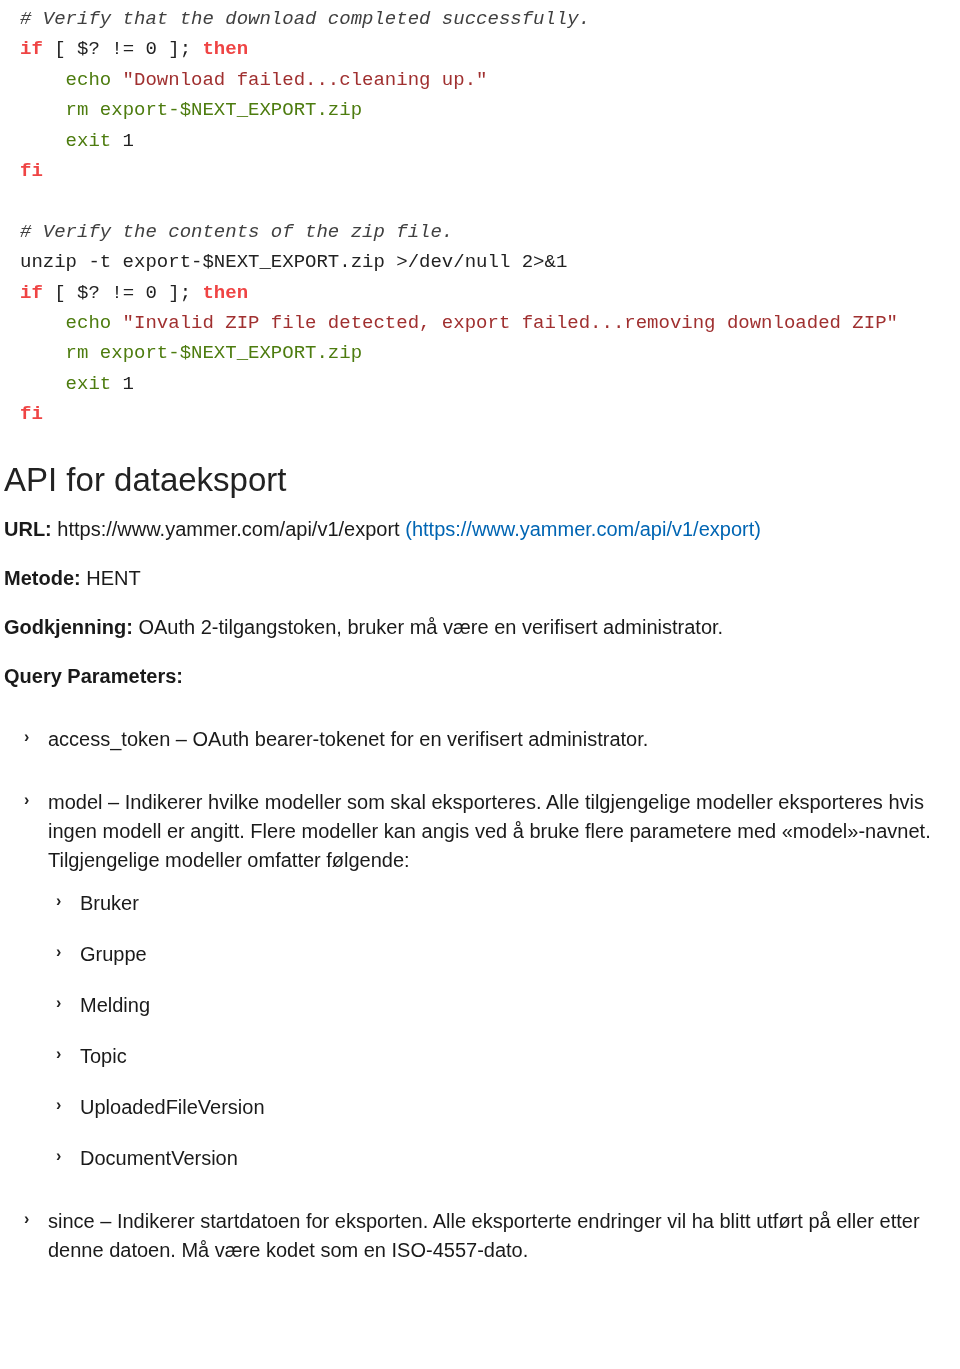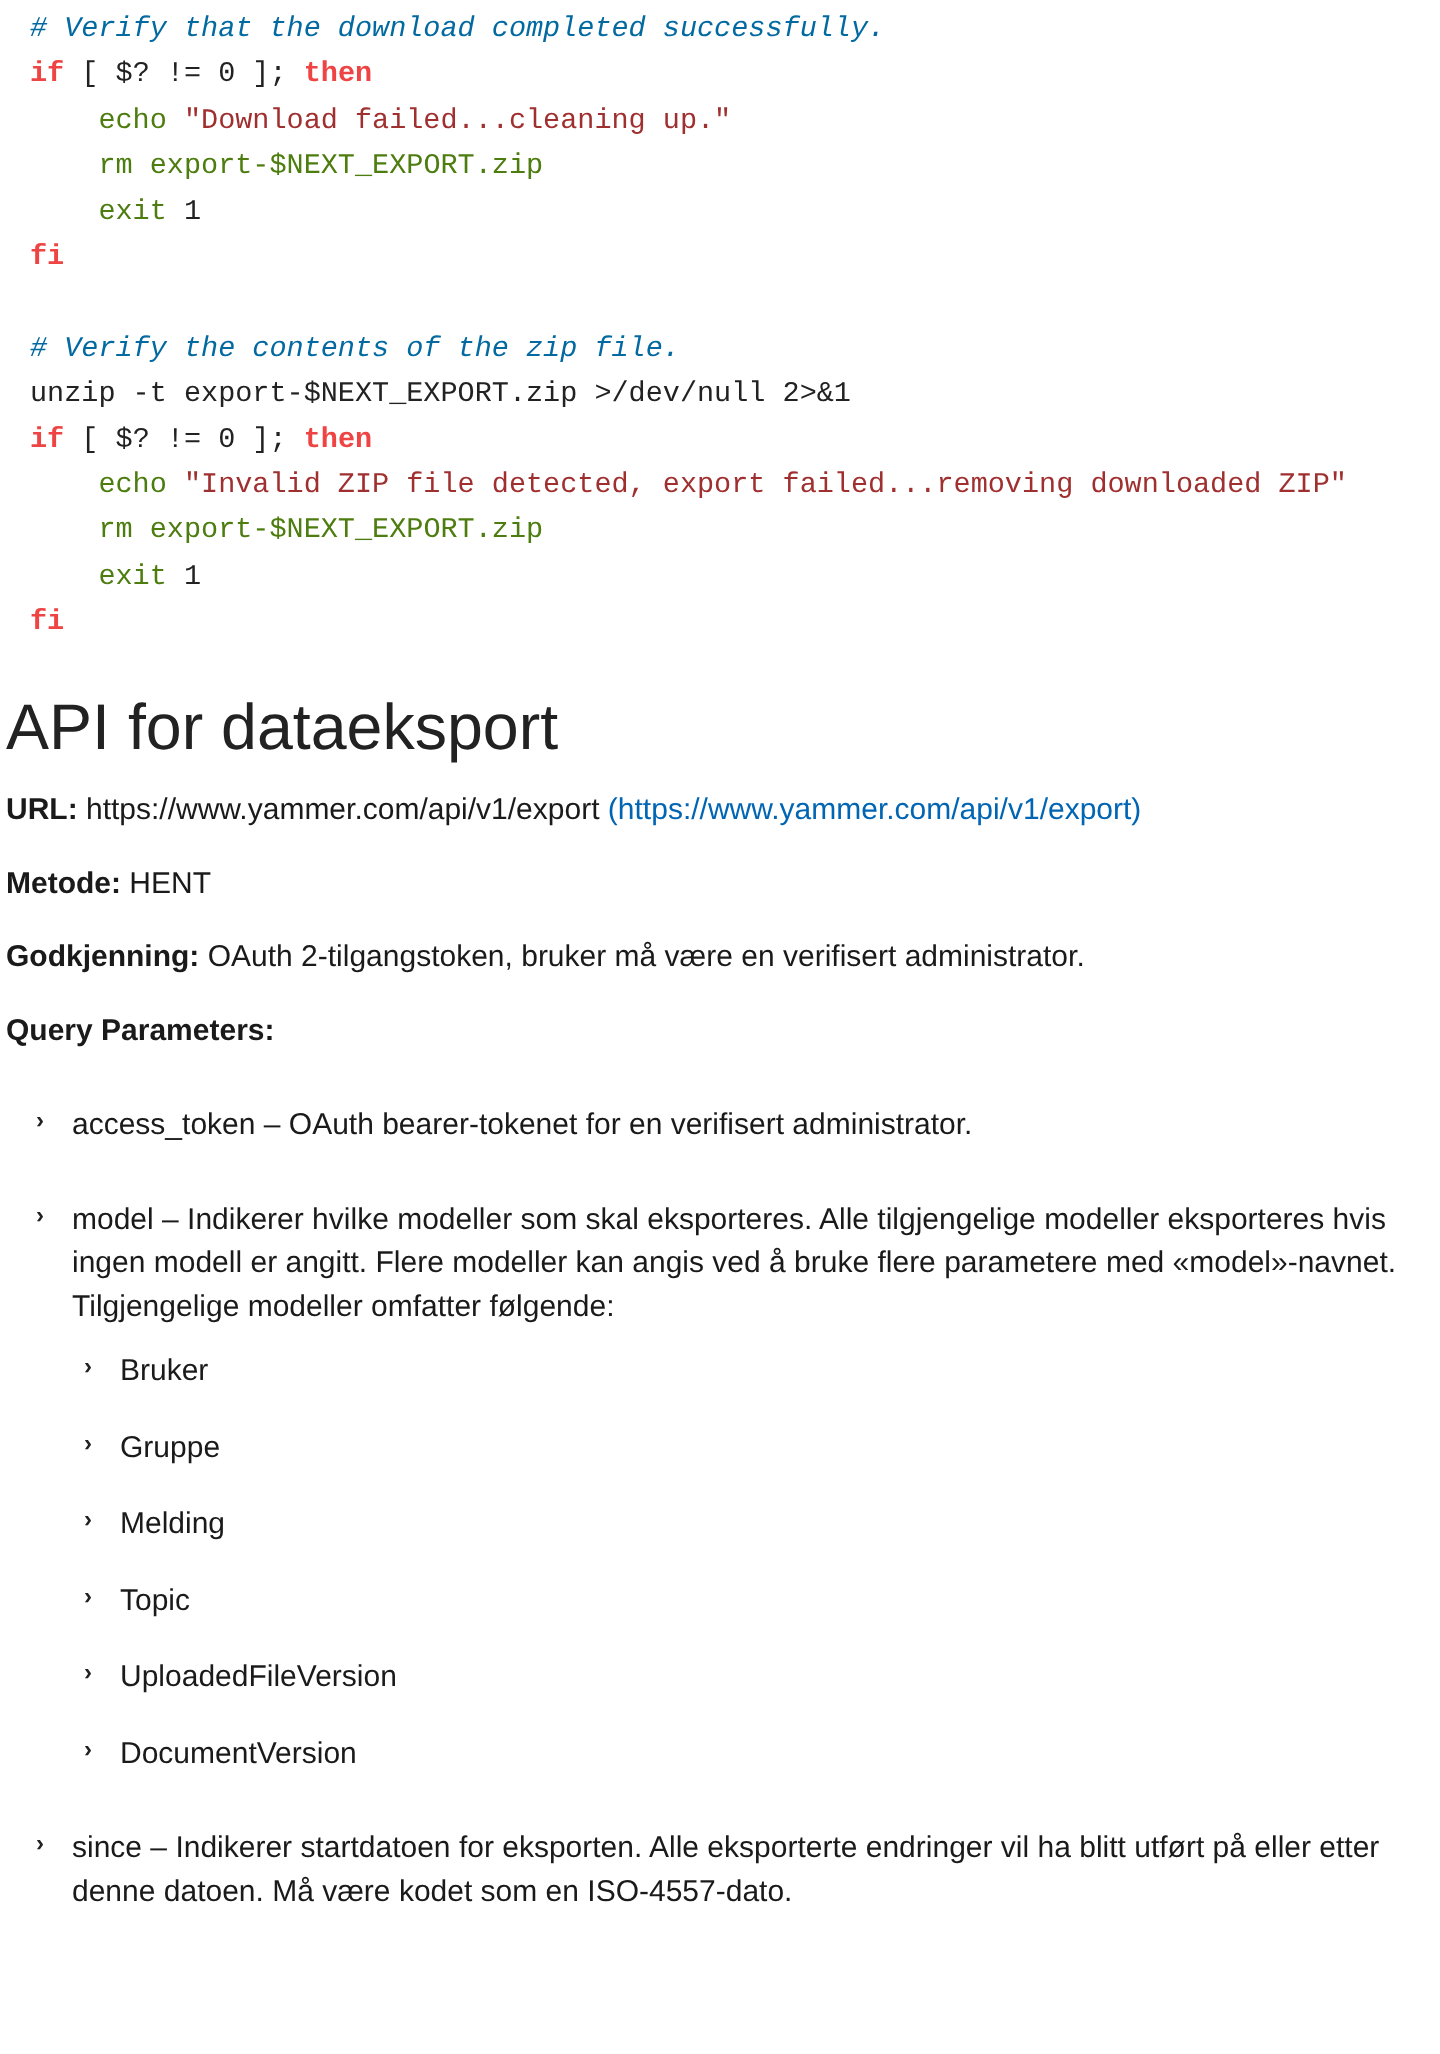--- a/index.html
+++ b/index.html
@@ -12,29 +12,29 @@
     width: 960px;
   }
   .code-block {
     font-family: Consolas, "Courier New", monospace;
     font-size: 19px;
     line-height: 1.6;
     padding: 4px 0 8px 20px;
     white-space: pre;
     color: #222;
   }
-  .c-comment { color: #0369a1; font-style: italic; }
+  .c-comment { color: #404040; font-style: italic; }
   .c-kw { color: #ef4444; font-weight: bold; }
   .c-var { color: #4d7c0f; }
   .c-str { color: #a03030; }
   .content {
     padding: 6px 2px 6px 4px;
   }
   h2.section-title {
-    font-size: 43px;
+    font-size: 33px;
     font-weight: 400;
     margin: 18px 0 16px 0;
     color: #222;
   }
   .para {
     margin: 0 0 20px 0;
     line-height: 1.45;
   }
   .label {
     font-weight: 600;

